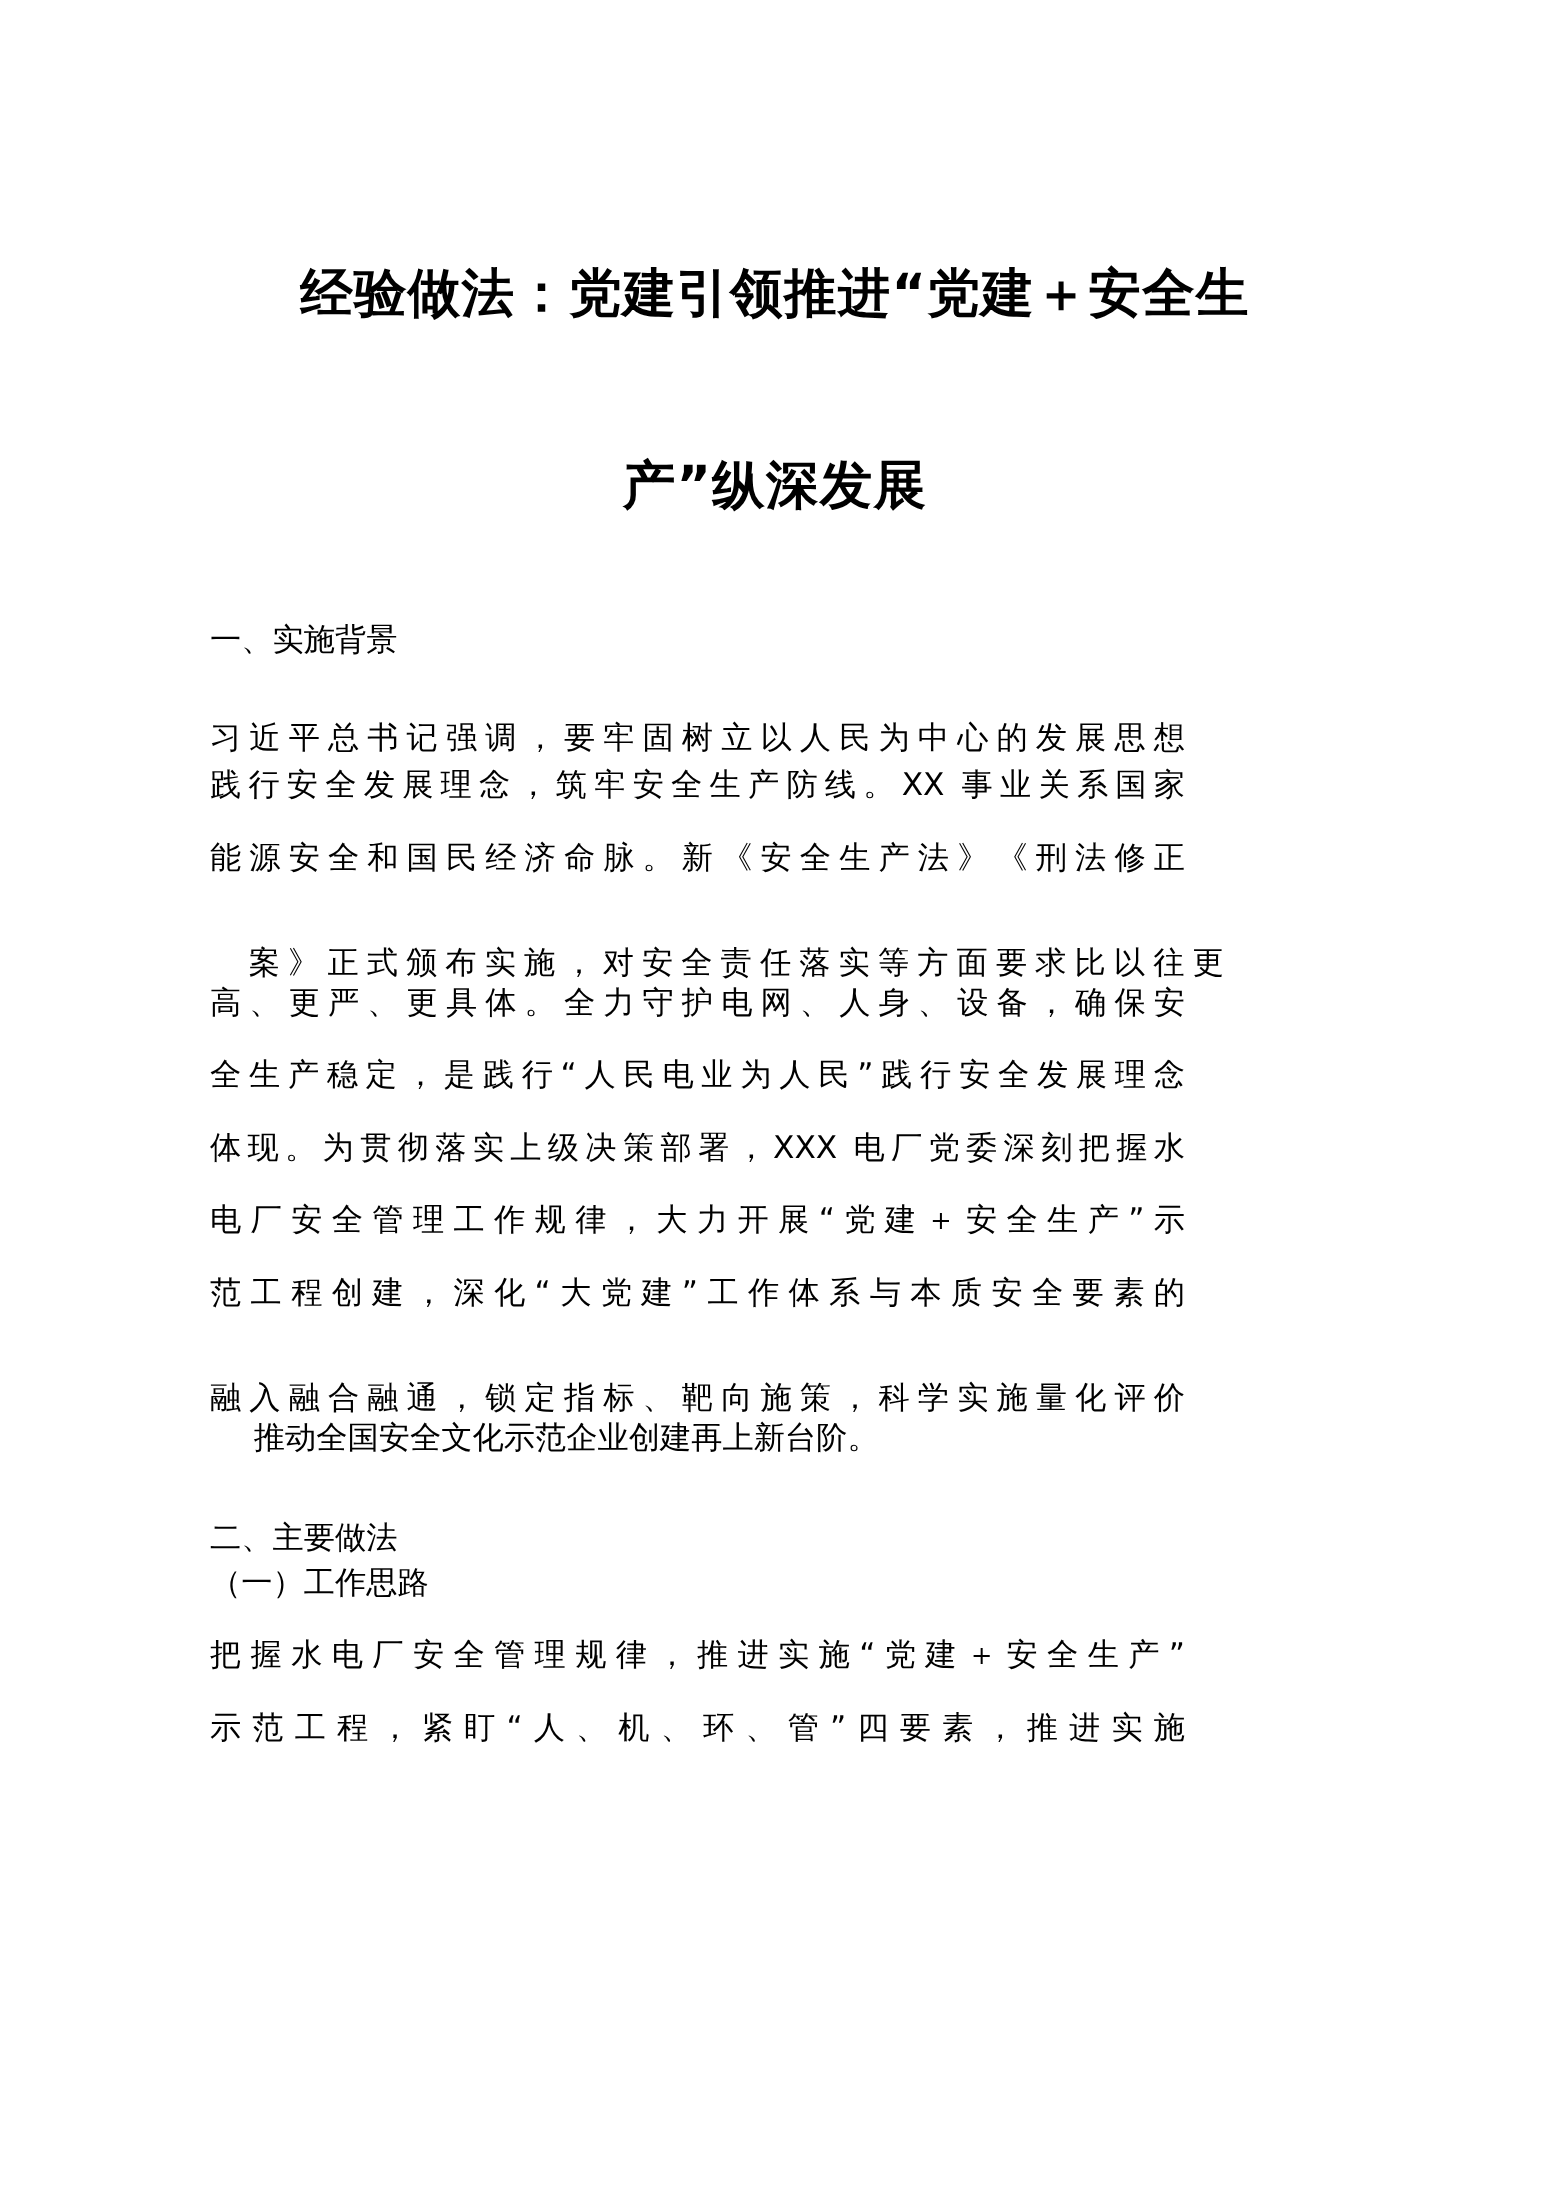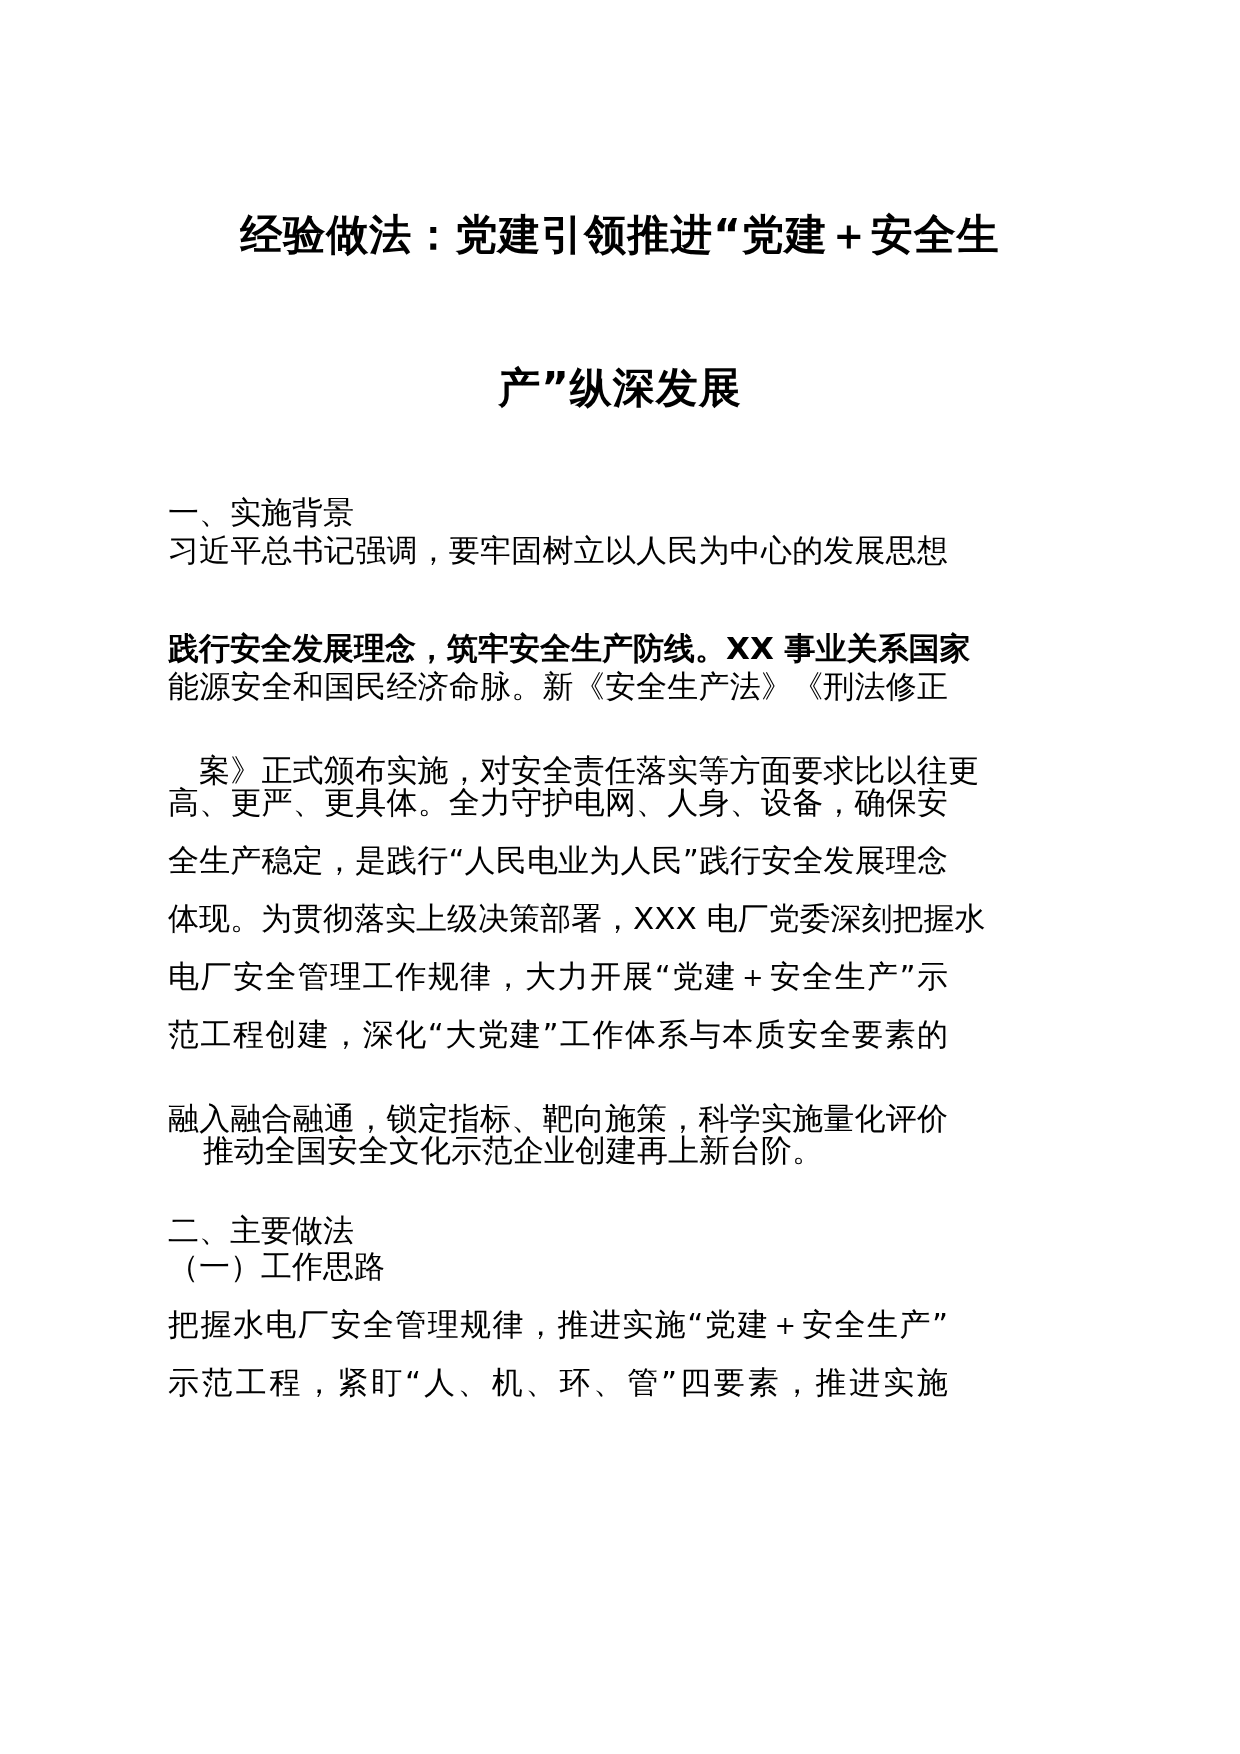--- a/index.html
+++ b/index.html
@@ -32,42 +32,42 @@
       letter-spacing: 1px;
       line-height: 60px;
       white-space: nowrap;
     }
     .title-line.l1 { top: 205px; }
     .title-line.l2 { top: 358px; }
     .body-line {
       position: absolute;
       left: 168px;
       width: 780px;
-      font-size: 31px;
+      font-size: 25px;
       line-height: 44px;
       white-space: nowrap;
       letter-spacing: 0px;
     }
     .justify {
       text-align: justify;
       text-align-last: justify;
     }
   </style>
 </head>
 <body>
 
 <div class="page">
 
   <div class="title-line l1">经验做法：党建引领推进“党建＋安全生</div>
   <div class="title-line l2">产”纵深发展</div>
 
   <div class="body-line" style="top:490px;">一、实施背景</div>
 
-  <div class="body-line justify" style="top:528px;">习近平总书记强调，要牢固树立以人民为中心的发展思想</div>
-  <div class="body-line justify" style="top:626px;font-weight:bold;">践行安全发展理念，筑牢安全生产防线。XX 事业关系国家</div>
+  <div class="body-line justify" style="top:568px;">习近平总书记强调，要牢固树立以人民为中心的发展思想</div>
+  <div class="body-line justify" style="top:606px;">践行安全发展理念，筑牢安全生产防线。XX 事业关系国家</div>
   <div class="body-line justify" style="top:664px;">能源安全和国民经济命脉。新《安全生产法》《刑法修正</div>
   <div class="body-line justify" style="top:748px;margin-left:31px;">案》正式颁布实施，对安全责任落实等方面要求比以往更</div>
   <div class="body-line justify" style="top:780px;">高、更严、更具体。全力守护电网、人身、设备，确保安</div>
   <div class="body-line justify" style="top:838px;">全生产稳定，是践行“人民电业为人民”践行安全发展理念</div>
   <div class="body-line justify" style="top:896px;">体现。为贯彻落实上级决策部署，XXX 电厂党委深刻把握水</div>
   <div class="body-line justify" style="top:954px;">电厂安全管理工作规律，大力开展“党建＋安全生产”示</div>
   <div class="body-line justify" style="top:1012px;">范工程创建，深化“大党建”工作体系与本质安全要素的</div>
   <div class="body-line justify" style="top:1096px;">融入融合融通，锁定指标、靶向施策，科学实施量化评价</div>
   <div class="body-line" style="top:1128px;margin-left:35px;">推动全国安全文化示范企业创建再上新台阶。</div>
 

